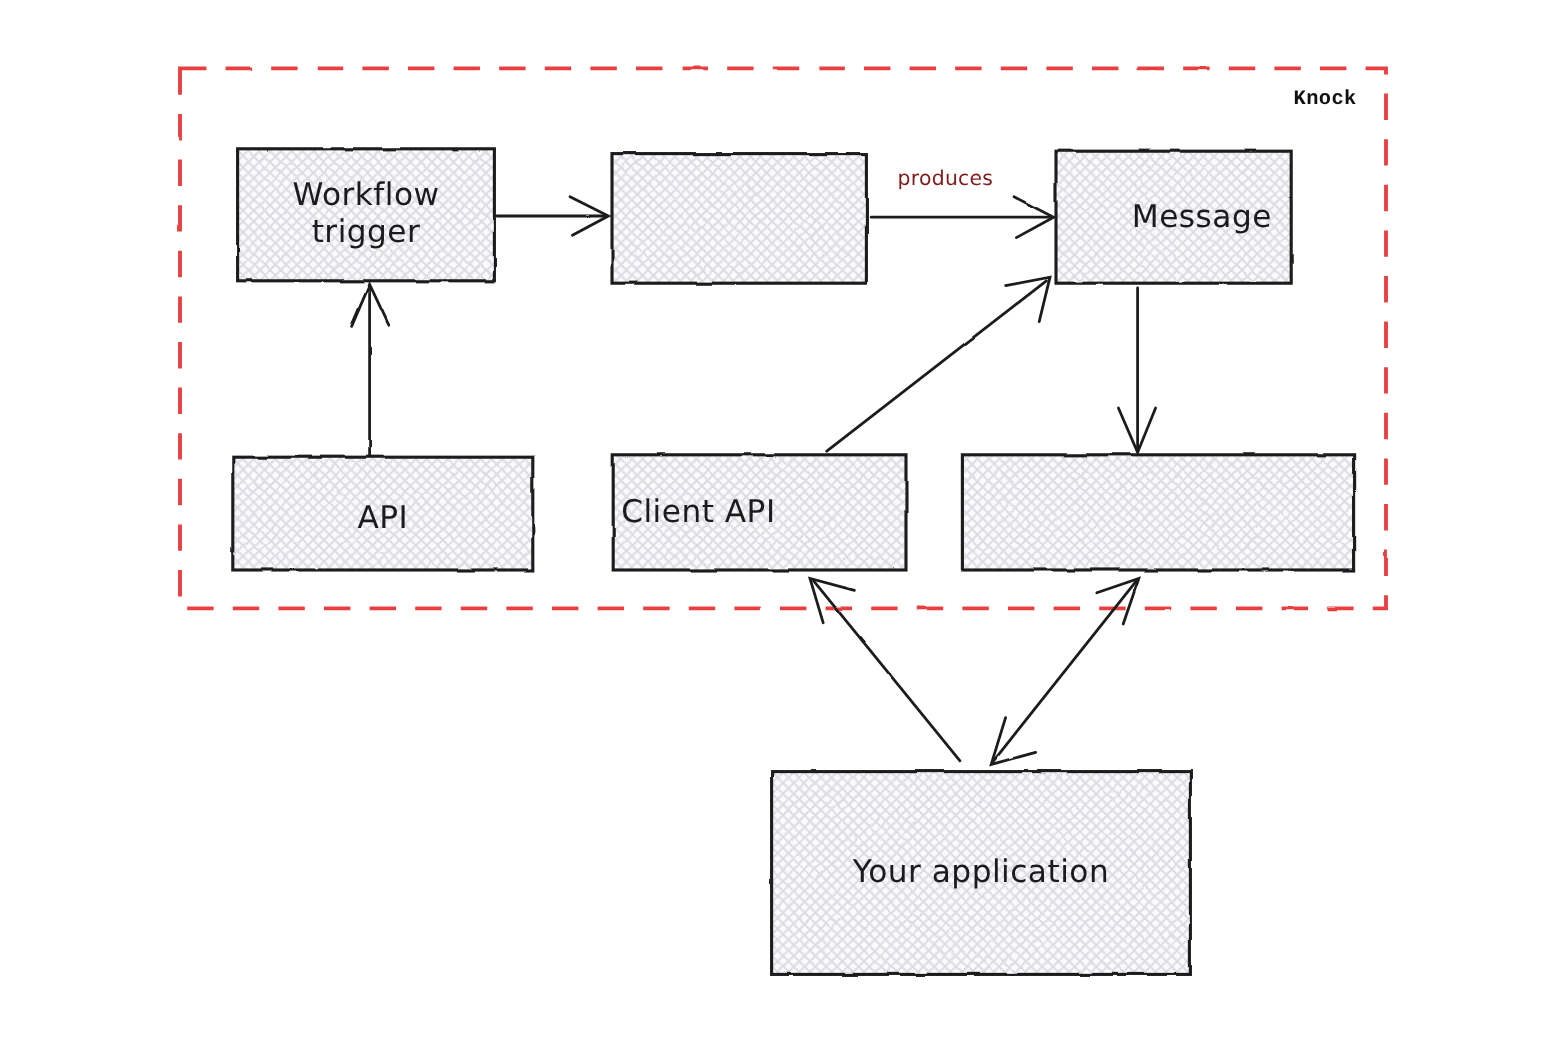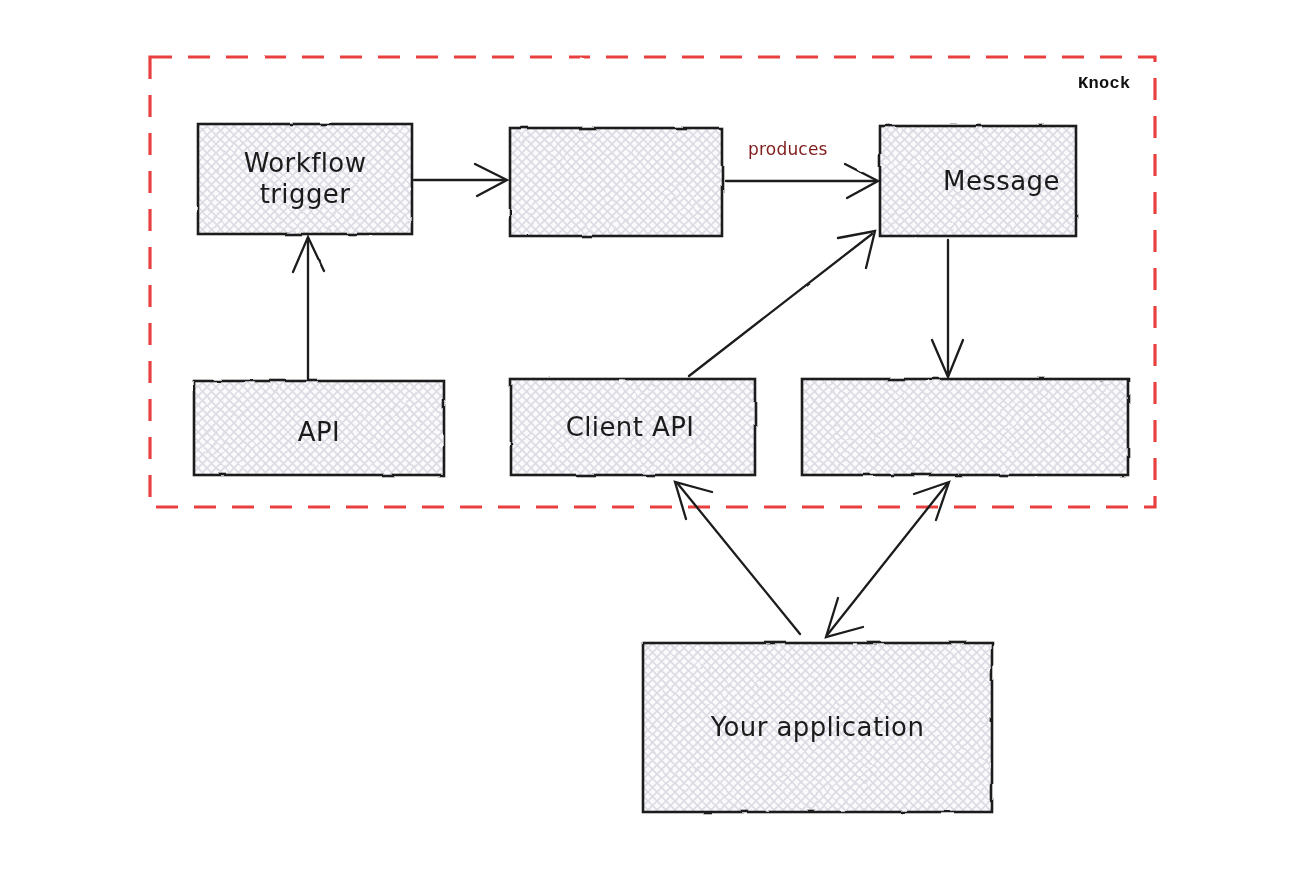--- a/index.html
+++ b/index.html
@@ -146,20 +146,20 @@
   <div class="boundary-label" style="left:1078px; top:74px;">Knock</div>
 
   <div class="node-label" style="left:198px; top:124px; width:214px; height:110px;border-radius:32px;">Workflow
 trigger</div>
 
 
   <div class="node-label" style="left:876px; top:126px; width:159px; height:110px;margin-left:46px;">Message</div>
 
   <div class="node-label" style="left:194px; top:385px; width:250px; height:94px;">API</div>
 
-  <div class="node-label" style="left:530px; top:379px; width:200px; height:96px;">Client API</div>
+  <div class="node-label" style="left:482px; top:379px; width:200px; height:96px;">Client API</div>
 
 
   <div class="node-label" style="left:643px; top:643px; width:349px; height:169px;text-align:center;">Your application</div>
 
   <div class="edge-label" style="left:748px; top:139px;">produces</div>
 
 </div>
 
 </body></html>

